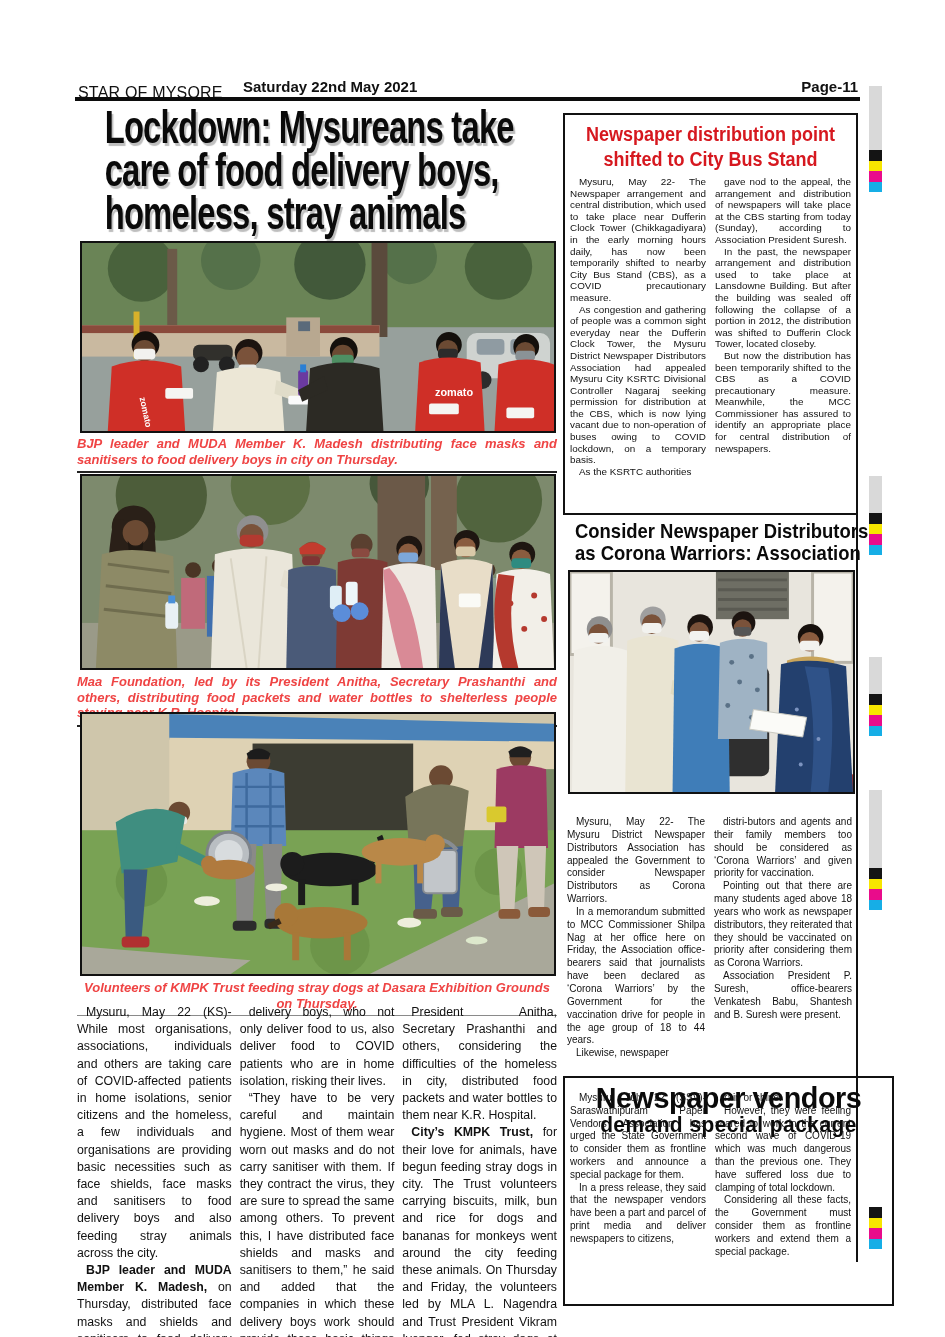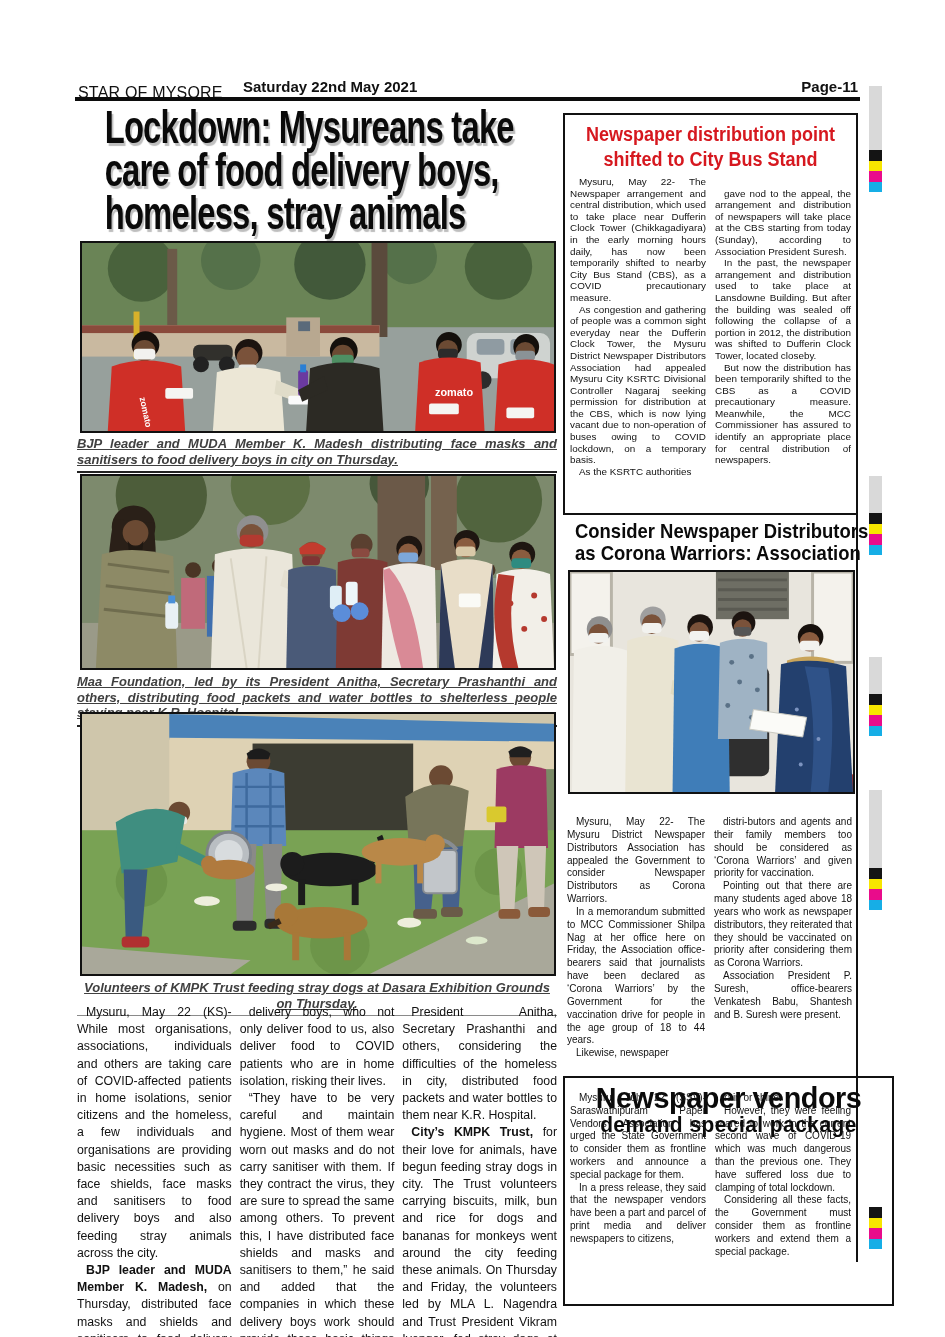--- a/index.html
+++ b/index.html
@@ -13,39 +13,39 @@
   
   .mainhead{position:absolute;left:49px;top:106px;width:506px;text-align:left;}
   .mh-line{display:block;font-weight:bold;font-size:42px;line-height:43px;letter-spacing:-1px;
            transform:scale(.78,1.08);transform-origin:50% 50%;color:#0a0a0a;
            text-shadow:2.5px 2.5px 1px rgba(40,40,40,.30);white-space:nowrap;}
   
   .photo{position:absolute;border:2px solid #111;background:#cfcfc7;box-sizing:border-box;}
   .photo svg{display:block;width:100%;height:100%;}
   
   .caption{position:absolute;left:77px;width:480px;font-size:13px;line-height:15.5px;
-           font-weight:bold;font-style:italic;color:#404040;text-align:justify;
-           border-bottom:2px solid #222;padding-bottom:4px;text-decoration:underline;}
+           font-weight:bold;font-style:italic;color:#ef4444;text-align:justify;
+           border-bottom:2px solid #222;padding-bottom:4px;}
   .caption.center{text-align:center;border-bottom:1.5px solid #8a8a8a;}
   
   .cols{position:absolute;display:flex;}
   .col{text-align:justify;}
   .para{margin:0;text-indent:9px;}
   .para b{font-weight:bold;}
   .main-cols{left:77px;top:1004px;width:480px;gap:8px;}
   .main-cols .col{width:155px;font-size:12.3px;line-height:17.2px;}
   
   .rightwrap{position:absolute;left:563px;top:113px;width:295px;height:1149px;
              border-right:2px solid #111;box-sizing:border-box;}
   .art1box{position:absolute;left:563px;top:113px;width:295px;height:402px;
            border:2px solid #111;box-sizing:border-box;}
   .redhead{margin-top:7px;text-align:center;}
   .redhead .line{display:block;font-weight:bold;font-size:20px;line-height:25px;
                  transform:scaleX(.9);transform-origin:50% 50%;white-space:nowrap;}
-  .art1-cols{left:570px;top:176px;width:282px;gap:9px;align-items:center;}
+  .art1-cols{left:570px;top:176px;width:282px;gap:9px;}
   .art1-cols .col{width:136px;font-size:9.9px;line-height:11.6px;}
   .blackhead2{position:absolute;left:560px;top:520px;width:300px;text-align:center;}
   .blackhead2 .line{display:block;font-weight:bold;font-size:20.5px;line-height:22px;
                     transform:scaleX(.9);transform-origin:50% 50%;white-space:nowrap;color:#0a0a0a;}
   .art2-cols{left:567px;top:798px;width:286px;gap:9px;margin-top:18px;}
   .art2-cols .col{width:138px;font-size:10px;line-height:12.85px;}
   .art3box{position:absolute;left:563px;top:1076px;width:331px;height:230px;
            border:2px solid #111;box-sizing:border-box;}
   .vendhead1{display:block;margin-top:4px;text-align:center;font-weight:bold;font-size:30px;
              line-height:31px;letter-spacing:-.5px;transform:scaleX(.96);transform-origin:50% 50%;

